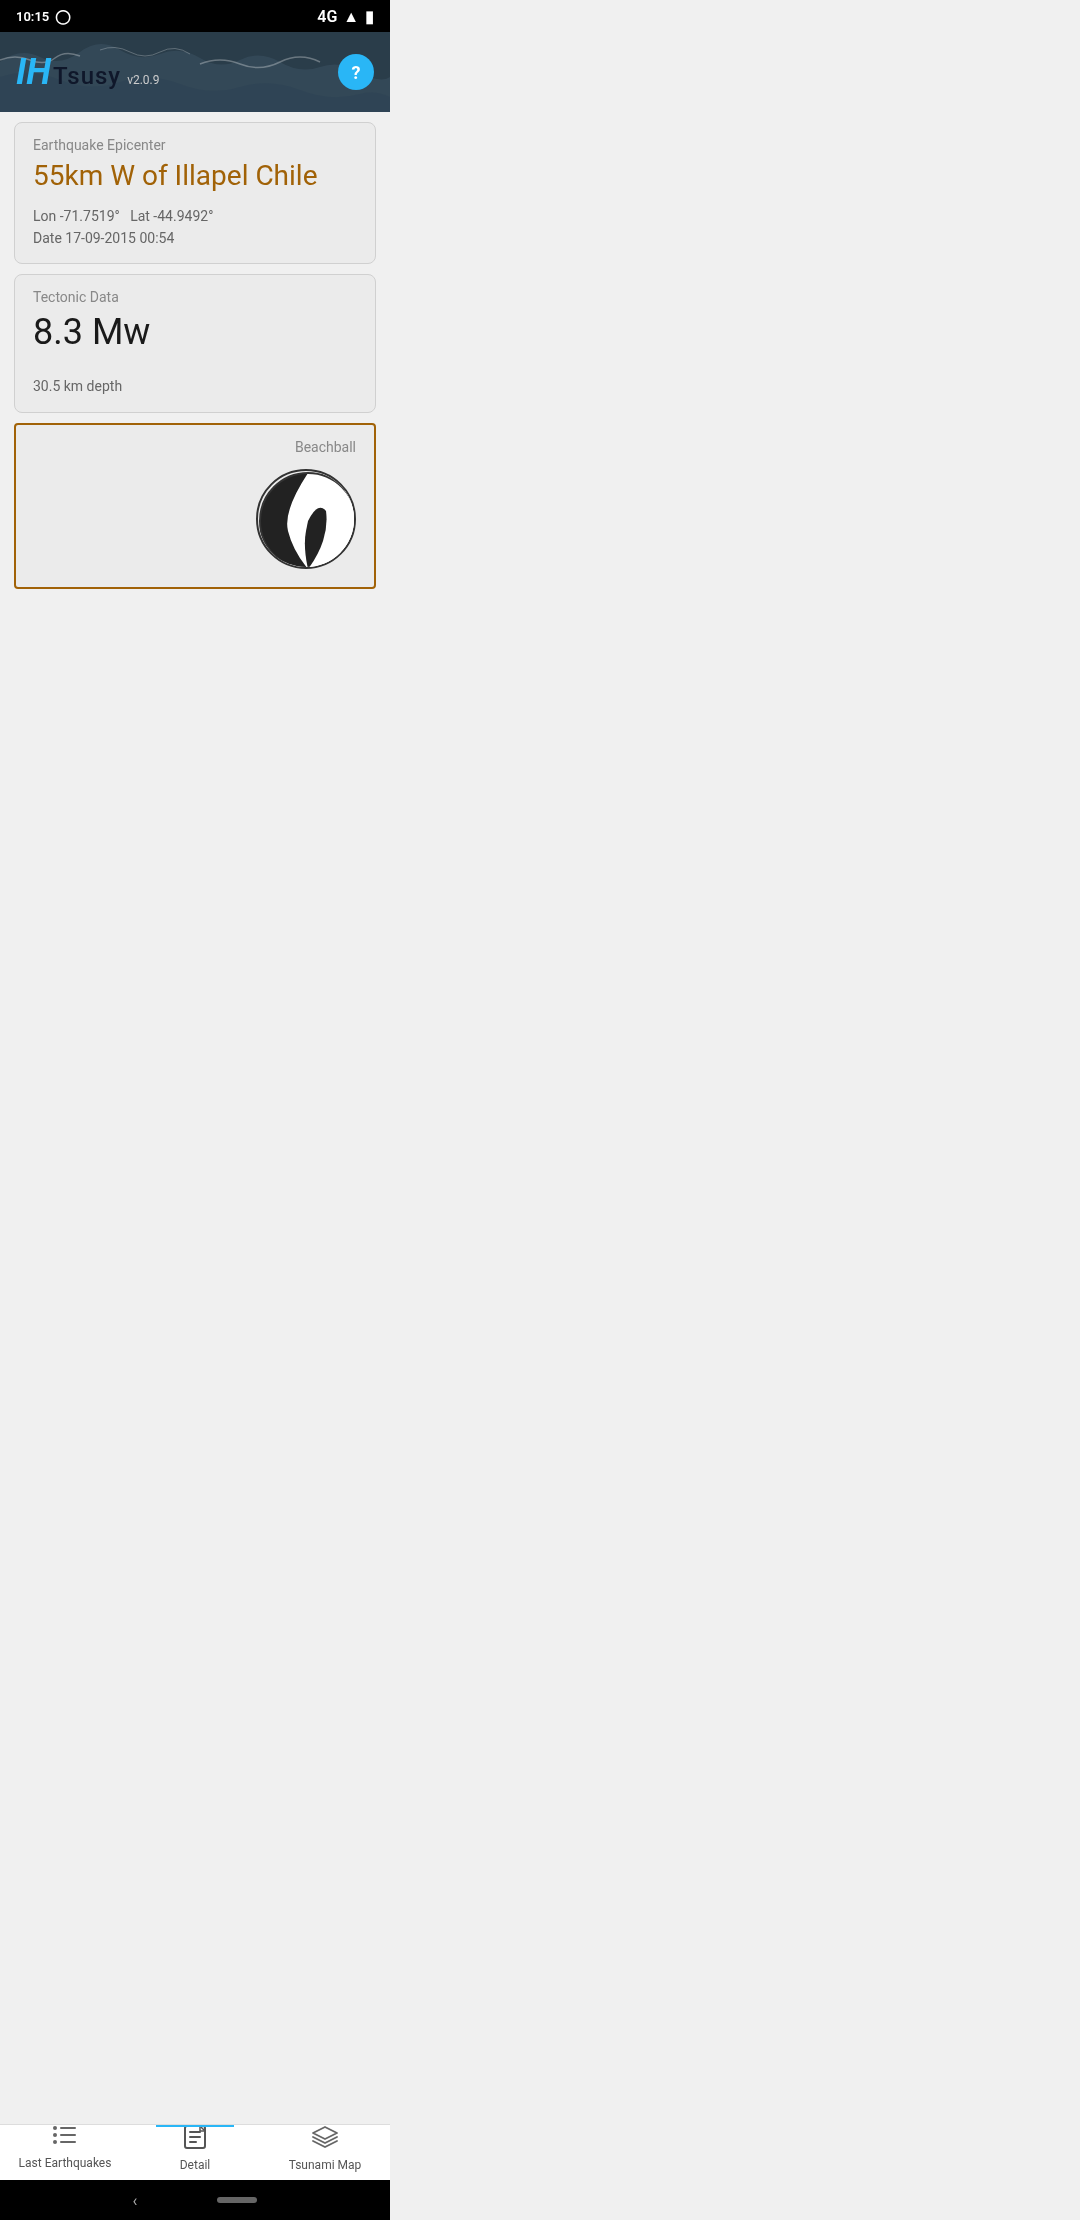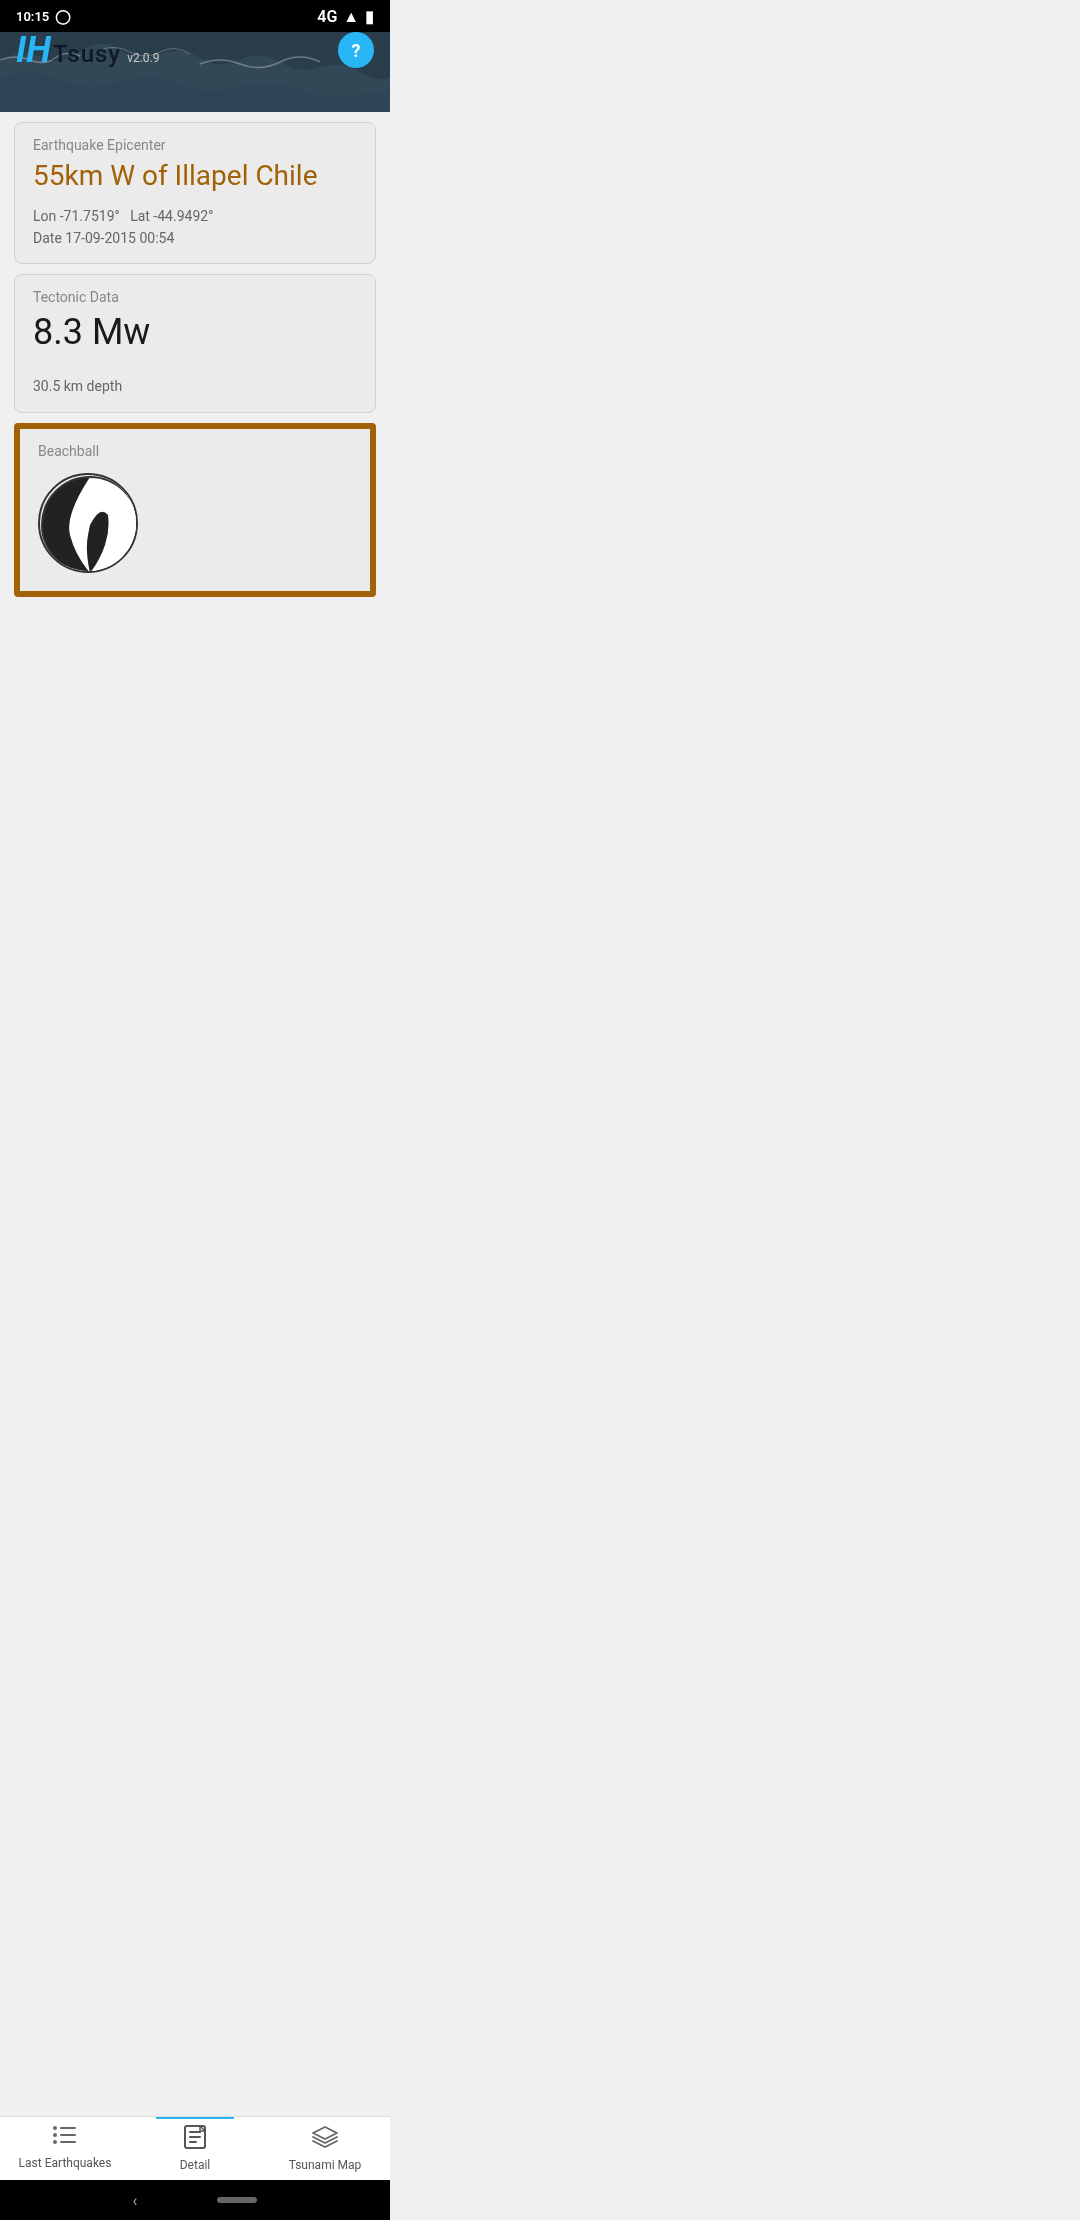--- a/index.html
+++ b/index.html
@@ -28,21 +28,21 @@
     }
     .status-left { display: flex; align-items: flex-end; gap: 6px; }
     .status-right { display: flex; align-items: center; gap: 6px; font-size: 16px; }
 
     
     .app-header {
       height: 80px;
       position: relative;
       overflow: hidden;
       display: flex;
-      align-items: flex-start;
+      align-items: center;
       justify-content: space-between;
       padding: 0 16px;
     }
     .header-bg {
       position: absolute;
       top: 0; left: 0; right: 0; bottom: 0;
       background: linear-gradient(180deg, #2a3d4a 0%, #3d5a6a 40%, #4a6d7a 100%);
       z-index: 0;
     }
     .header-wave {
@@ -152,24 +152,25 @@
     .card-magnitude {
       font-size: 36px;
       font-weight: 400;
       color: #1a1a1a;
       margin-bottom: 22px;
     }
 
     
     .beachball-section {
       background: #ebebeb;
-      border: 6px solid #a16207;
+      border: 2px solid #a16207;
       border-radius: 4px;
       margin: 10px 14px;
       padding: 14px 18px;
+      text-align: right;
     }
     .beachball-label {
       font-size: 14px;
       color: #888;
       margin-bottom: 14px;
     }
     .beachball {
       width: 100px;
       height: 100px;
       border-radius: 50%;
@@ -187,21 +188,21 @@
       width: 390px;
       background: #fff;
       display: flex;
       border-top: 1px solid #ddd;
     }
     .nav-item {
       flex: 1;
       display: flex;
       flex-direction: column;
       align-items: center;
-      padding: 8px 0 8px;
+      padding: 0 0 8px;
       cursor: pointer;
       position: relative;
     }
     .nav-item.active::after {
       content: '';
       position: absolute;
       top: 0;
       left: 20%;
       width: 60%;
       height: 2px;

